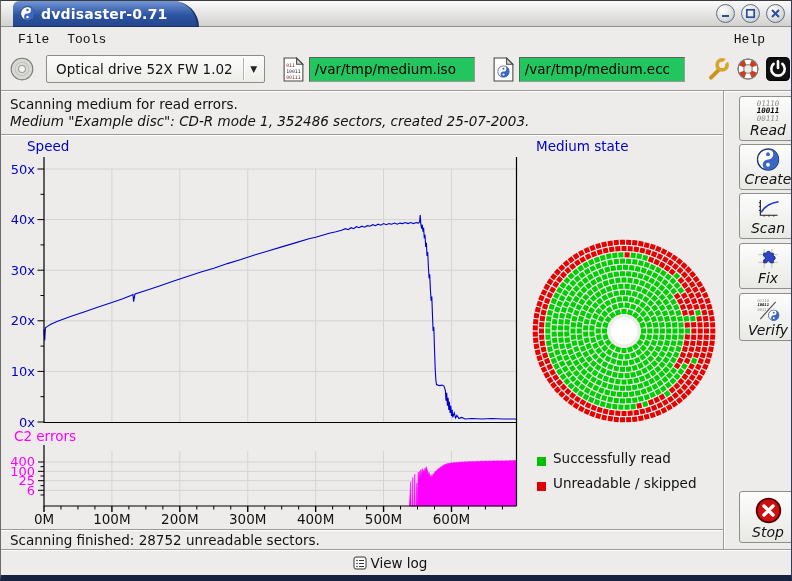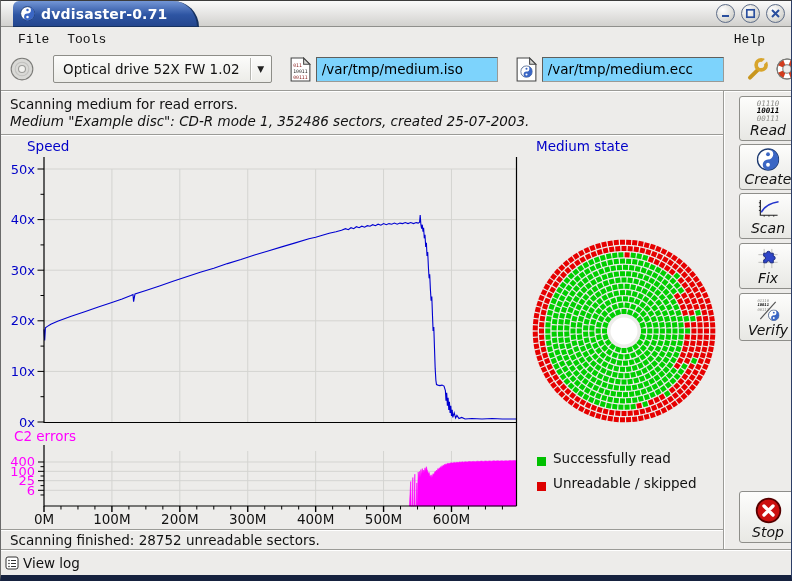--- a/index.html
+++ b/index.html
@@ -30,29 +30,29 @@
   
   .menubar{height:21px;display:flex;align-items:flex-end;font-size:13px;padding:0 8px;font-family:Liberation Mono, monospace;}
   .menu-item{padding:1px 9px;}
   .menu-help{margin-left:auto;padding-right:18px;}
   
   .toolbar{height:43px;display:flex;align-items:center;padding:0 6px;border-bottom:1px solid #9b9b97;box-shadow:0 1px 0 #fff;}
   .flatbtn{background:none;border:1px solid transparent;padding:1px;display:flex;align-items:center;justify-content:center;}
   .combo{
     height:28px;display:flex;align-items:center;background:linear-gradient(#fcfcfb,#ededе9);
     background:linear-gradient(#fcfcfb,#ecece8);
-    border:1px solid #8d8d88;border-radius:2px;padding:0 0 0 9px;margin-left:16px;font-size:13.5px;cursor:pointer;
+    border:1px solid #8d8d88;border-radius:2px;padding:0 0 0 9px;margin-left:9px;font-size:13.5px;cursor:pointer;
   }
   .combo-text{padding-right:10px;white-space:nowrap;}
   .combo-div{width:1px;height:22px;background:#b5b5b0;box-shadow:1px 0 0 #fff;}
   .combo-arrow{width:20px;text-align:center;font-size:9px;color:#222;}
   .tsep{width:1px;height:32px;background:#9b9b97;box-shadow:1px 0 0 #fff;margin:0 9px;}
   .entry{
-    width:182px;height:25px;border:1px solid #9a9a96;border-top-color:#5f5f5c;border-left-color:#5f5f5c;
-    background:#7dd3fc;font:13.5px "DejaVu Sans","Liberation Sans",sans-serif;padding:2px 5px;margin-left:5px;
+    width:166px;height:25px;border:1px solid #9a9a96;border-top-color:#5f5f5c;border-left-color:#5f5f5c;
+    background:#22c55e;font:13.5px "DejaVu Sans","Liberation Sans",sans-serif;padding:2px 5px;margin-left:5px;
   }
   .ticon{display:flex;align-items:center;justify-content:center;}
   
   .content{display:flex;height:458px;}
   .left-col{width:723px;border-right:1px solid #9b9b97;box-shadow:1px 0 0 #fff;}
   .heading{height:44px;padding:5px 0 0 9px;border-bottom:1px solid #9b9b97;box-shadow:0 1px 0 #fff;}
   .heading .l1{font-size:13.5px;}
   .heading .l2{font-size:13.5px;font-style:italic;margin-top:1px;}
   .charts-region{position:relative;height:394px;}
   #charts{position:absolute;left:0;top:0;}
@@ -69,21 +69,21 @@
     border:1px solid #8e8e8a;border-radius:3px;
     background:linear-gradient(#fdfdfc,#e8e8e4);
     display:flex;flex-direction:column;align-items:center;justify-content:flex-end;
     padding:3px 0 2px;cursor:pointer;font-style:italic;
   }
   .side-label{font-size:14px;color:#111;line-height:16px;}
   .bin-lines{font-family:"DejaVu Sans Mono","Liberation Mono",monospace;font-size:7.5px;line-height:7.5px;text-align:center;}
   .bin-gray{color:#8a8a86;}
   .bin-black{color:#000;font-weight:bold;}
   
-  .bottombar{height:26px;border-top:1px solid #9b9b97;box-shadow:0 1px 0 #fff inset;display:flex;align-items:center;justify-content:flex-start;padding-right:12px;}
+  .bottombar{height:26px;border-top:1px solid #9b9b97;box-shadow:0 1px 0 #fff inset;display:flex;align-items:center;justify-content:center;padding-right:12px;}
   .viewlog{display:flex;align-items:center;gap:4px;font-size:13.5px;cursor:pointer;padding:2px 4px;}
   svg{display:block;}
 </style>
 </head>
 <body>
 
 <svg width="0" height="0" style="position:absolute">
   <defs>
     <symbol id="yy" viewBox="0 0 24 24">
       <circle cx="12" cy="12" r="11" fill="#fff" stroke="#1d3a70" stroke-width="1.4"></circle>

